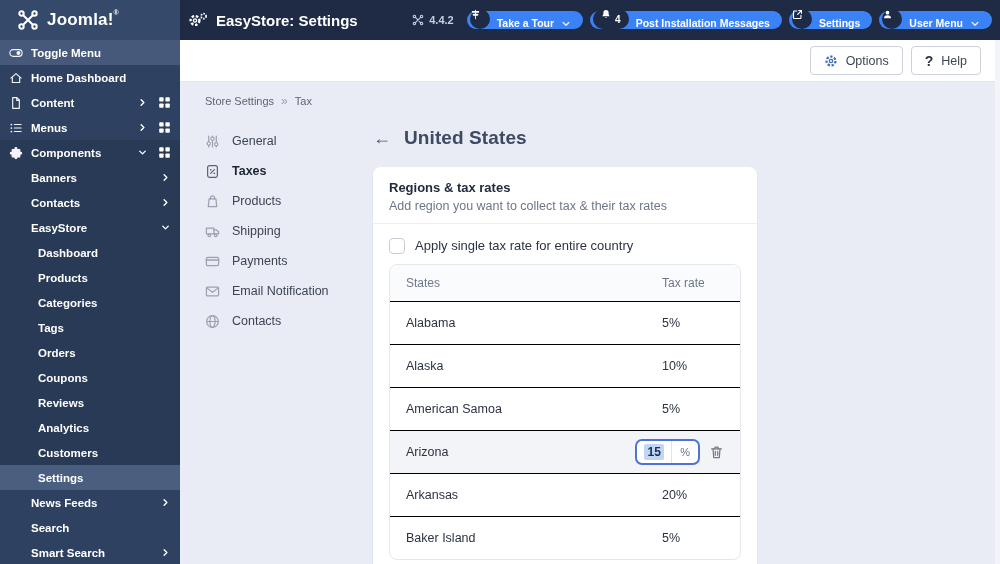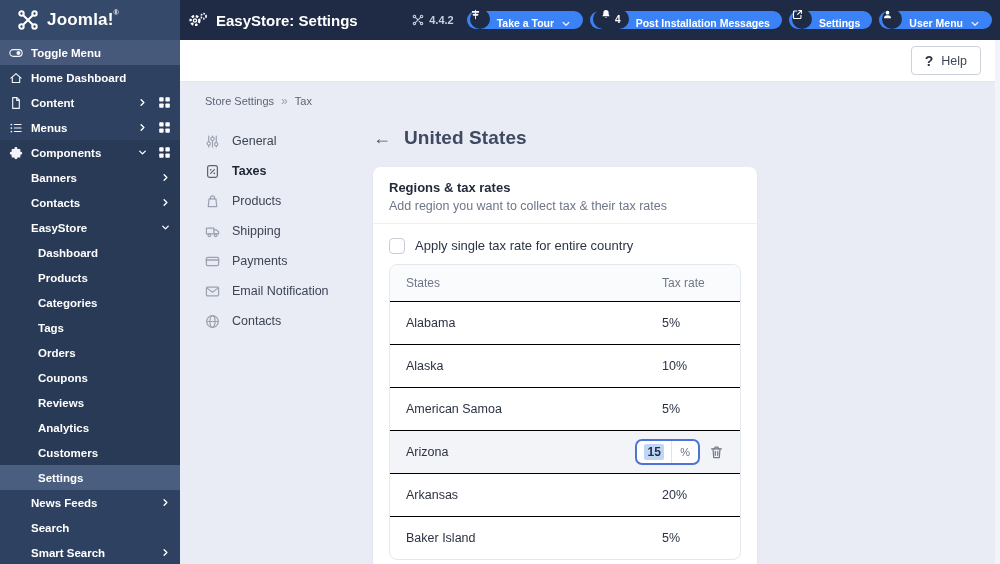--- a/index.html
+++ b/index.html
@@ -465,20 +465,29 @@
         </span>
 
       </span>
     </div>
 
 </aside>
 
 <main class="main">
   <div class="toolbar">
     <button class="tool-btn">
+      <span class="gear-blue ic-gear">
+          <svg viewBox="0 0 16 16" fill="none" stroke="currentColor" width="100%" height="100%">
+            <circle cx="8" cy="8" r="5.1" stroke-width="2.6" stroke-dasharray="2.7 1.8"></circle>
+            <circle cx="8" cy="8" r="1.9" stroke-width="1.5"></circle>
+          </svg>
+        </span>
+      <span>Options</span>
+    </button>
+    <button class="tool-btn">
       <span class="qmark">?</span>
       <span>Help</span>
     </button>
   </div>
   <div class="content">
     <div class="breadcrumb">
       <span class="bc-link">Store Settings</span>
       <span class="sep">»</span>
       <span>Tax</span>
     </div>

